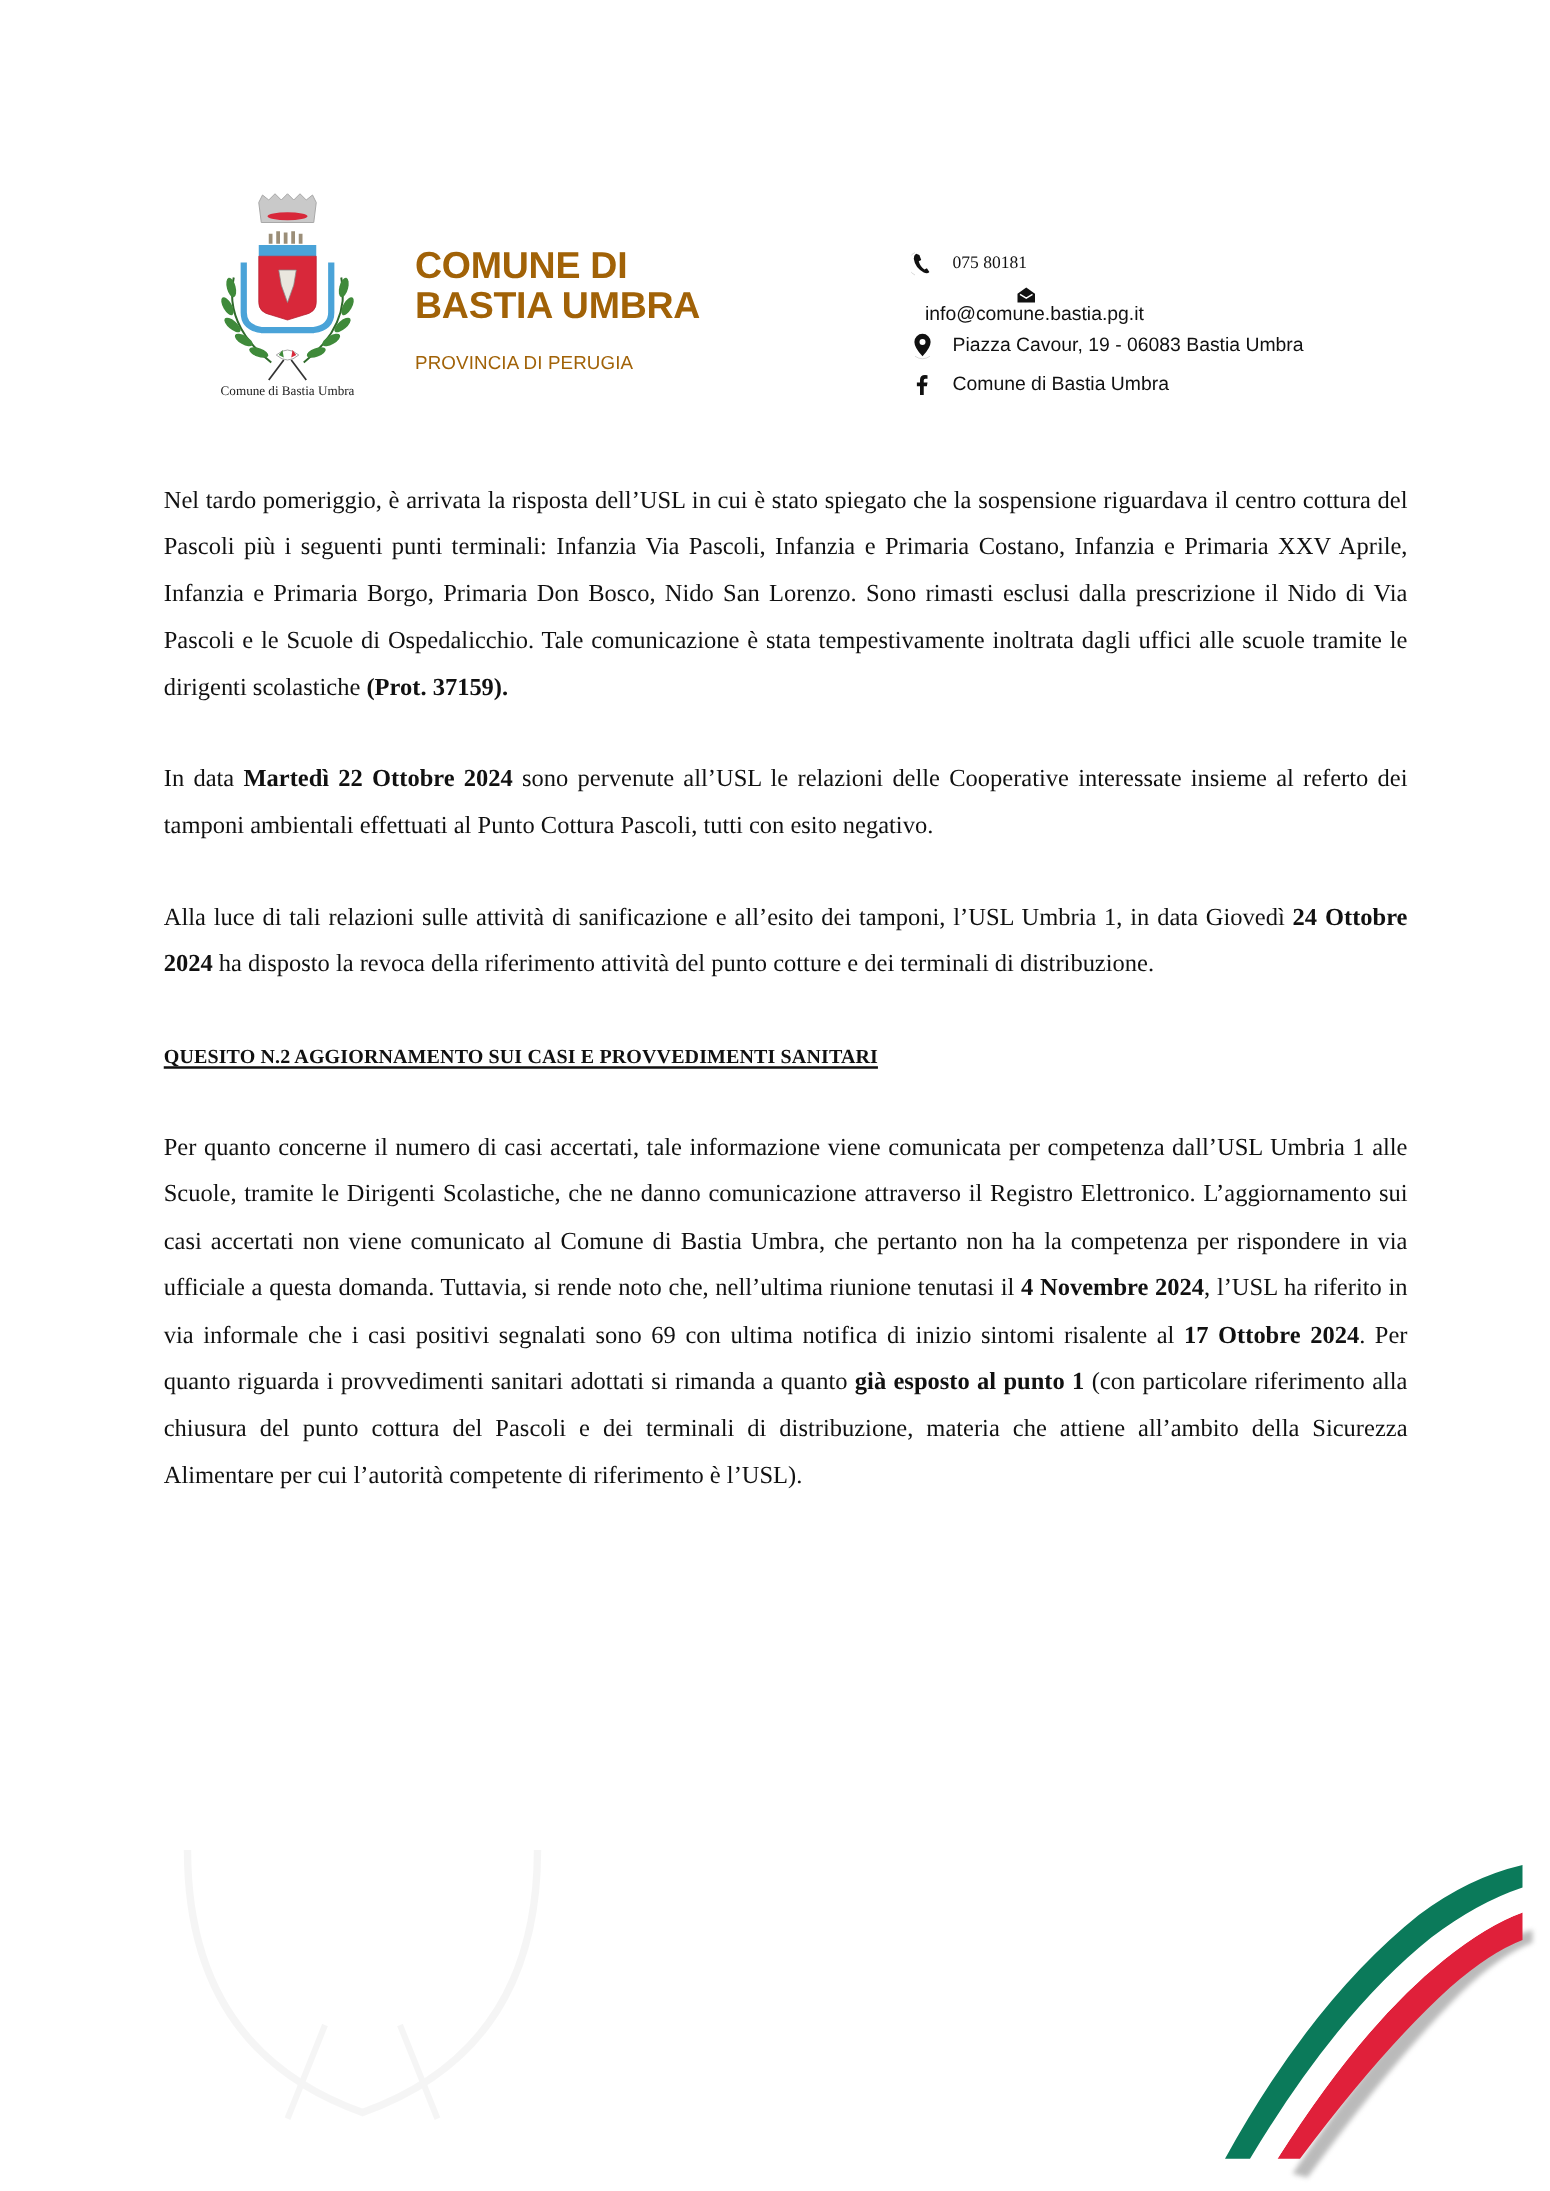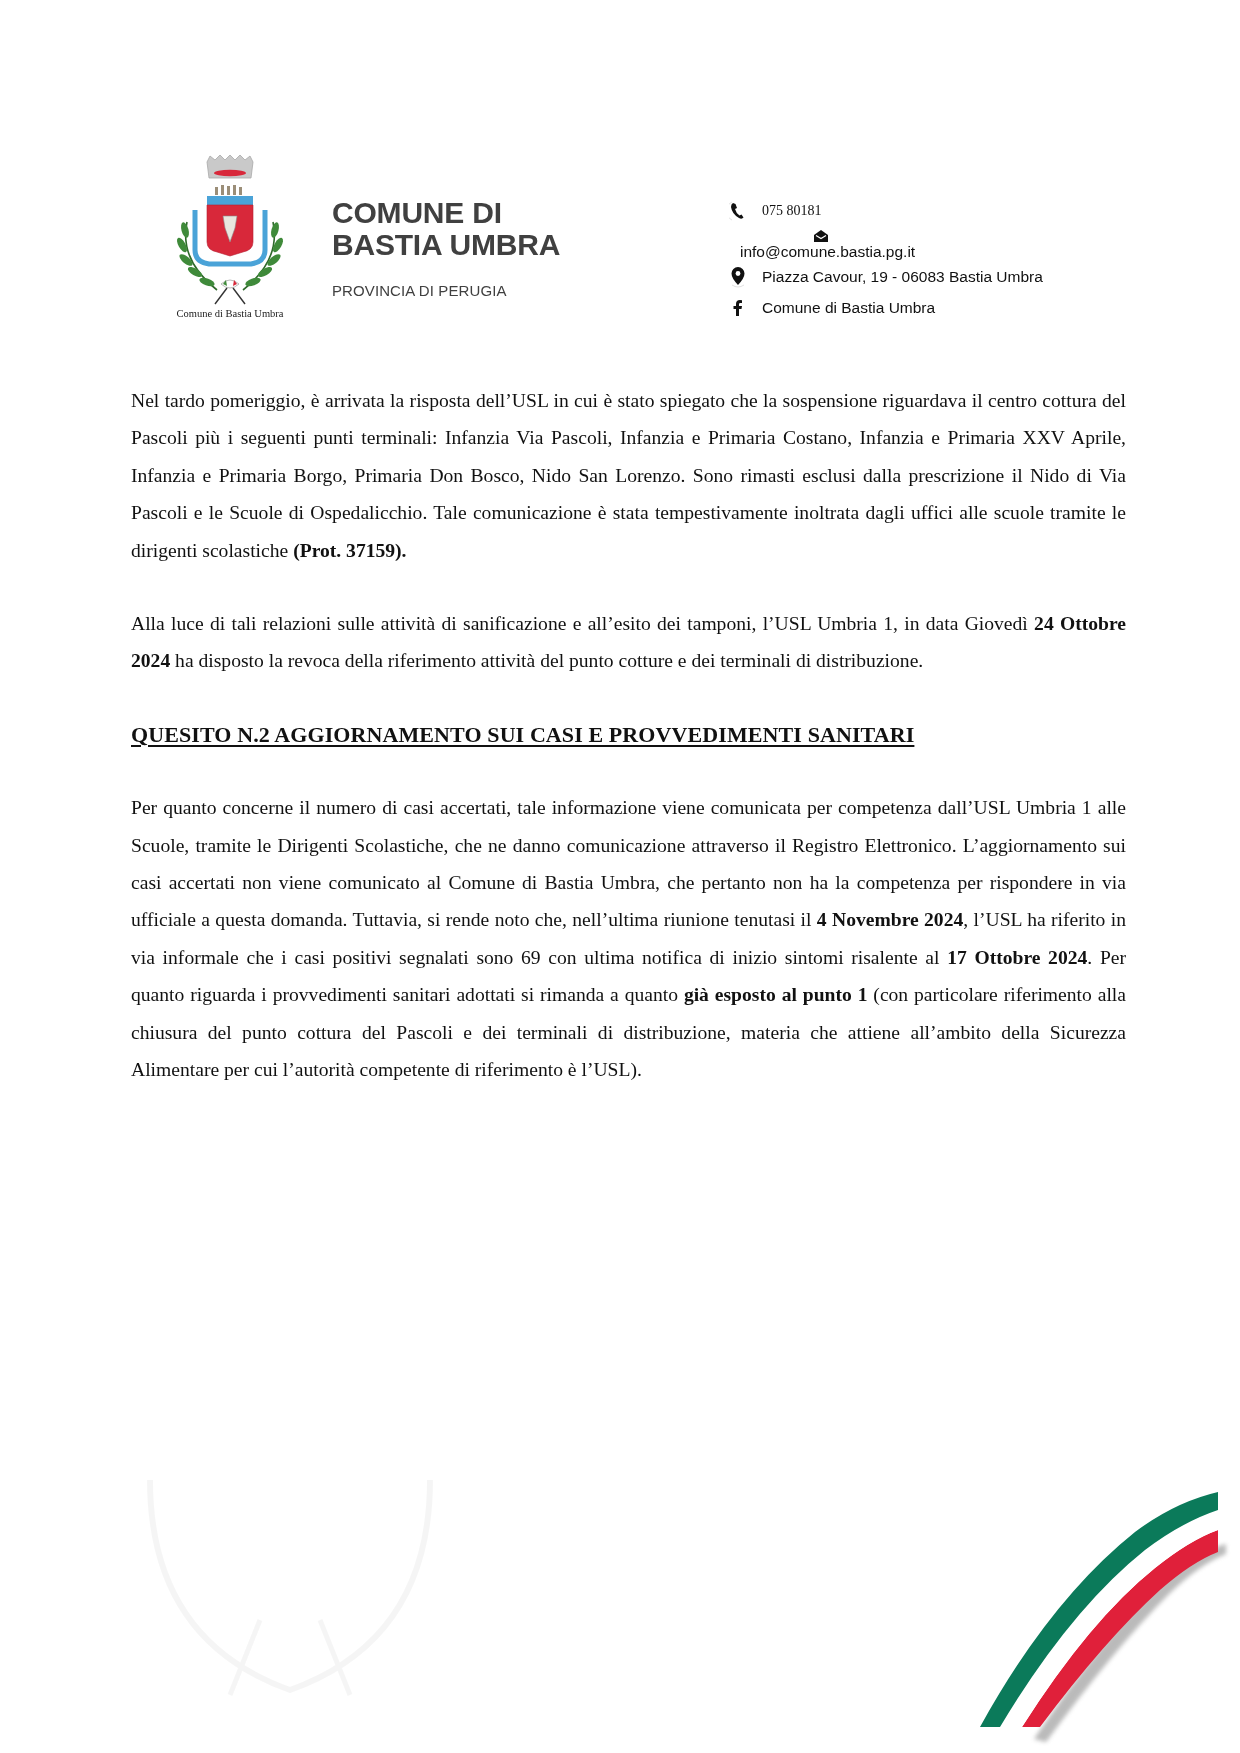--- a/index.html
+++ b/index.html
@@ -6,21 +6,21 @@
   body { width: 1240px; height: 1753px; position: relative; overflow: hidden; }
 
   
   .logo { position: absolute; left: 165px; top: 150px; width: 130px; height: 175px; }
   .logo svg { position: absolute; left: 0; top: 0; }
   .logo-caption {
     position: absolute; left: 0; top: 158px; width: 130px; text-align: center;
     font-family: "Liberation Serif", serif; font-size: 10.5px; color: #222; white-space: nowrap;
   }
 
-  .org { position: absolute; left: 332px; top: 197px; font-family: "Liberation Sans", sans-serif; color: #404040; }
+  .org { position: absolute; left: 332px; top: 197px; font-family: "Liberation Sans", sans-serif; color: #a16207; }
   .org-line { font-size: 30px; font-weight: bold; line-height: 32px; letter-spacing: -0.2px; }
   .org-sub { font-size: 15px; margin-top: 21px; letter-spacing: 0.1px; }
 
   .contacts { position: absolute; left: 727px; top: 196px; font-family: "Liberation Sans", sans-serif; color: #111; }
   .contact-row { position: absolute; left: 0; height: 26px; display: flex; align-items: center; white-space: nowrap; }
   .contact-row .ic { width: 22px; height: 22px; display: flex; align-items: center; justify-content: center; }
   .contact-row .txt { margin-left: 13px; font-size: 15.5px; }
   .contact-row.phone .txt { font-size: 14px; font-family: Liberation Serif, serif; }
   .row-phone { top: 2px; }
   .row-email { top: 33px; flex-direction: column; }
@@ -30,21 +30,21 @@
   
   .content {
     position: absolute; left: 131px; top: 382px; width: 995px;
     font-family: "Liberation Serif", serif; font-size: 19.6px; color: #111;
     line-height: 37.4px;
   }
   .content p { margin: 0; text-align: justify; }
   .content p.gap { margin-top: 36px; }
   .content b { font-weight: bold; }
   .heading {
-    margin-top: 36px; font-weight: bold; font-size: 22px; text-decoration: underline;
+    margin-top: 36px; font-weight: bold; font-size: 16px; text-decoration: underline;
     text-decoration-thickness: 1.5px; text-underline-offset: 3px; letter-spacing: 0.1px;
   }
 
   
   .watermark { position: absolute; left: 110px; top: 1470px; width: 360px; height: 230px; opacity: 0.035; }
   .ribbon { position: absolute; left: 960px; top: 1480px; width: 280px; height: 273px; }
 </style>
 </head>
 <body>
 
@@ -140,20 +140,21 @@
       </svg>
     </span>
     <span class="txt">Comune di Bastia Umbra</span>
   </div>
 </div>
 
 <div class="content">
   <p><span>Nel tardo pomeriggio, è arrivata la risposta dell’USL in cui è stato spiegato che la sospensione riguardava il centro cottura del Pascoli più i seguenti punti terminali: Infanzia Via Pascoli, Infanzia e Primaria Costano, Infanzia e Primaria XXV Aprile, Infanzia e Primaria Borgo, Primaria Don Bosco, Nido San Lorenzo. Sono rimasti esclusi dalla prescrizione il Nido di Via Pascoli e le Scuole di Ospedalicchio. Tale comunicazione è stata tempestivamente inoltrata dagli uffici alle scuole tramite le dirigenti scolastiche </span><b>(Prot. 37159).</b></p>
 
 
+  <p class="gap"><span>In data </span><b>Martedì 22 Ottobre 2024</b><span> sono pervenute all’USL le relazioni delle Cooperative interessate insieme al referto dei tamponi ambientali effettuati al Punto Cottura Pascoli, tutti con esito negativo.</span></p>
 
   <p class="gap"><span>Alla luce di tali relazioni sulle attività di sanificazione e all’esito dei tamponi, l’USL Umbria 1, in data Giovedì </span><b>24 Ottobre 2024</b><span> ha disposto la revoca della riferimento attività del punto cotture e dei terminali di distribuzione.</span></p>
 
   <div class="heading">QUESITO N.2 AGGIORNAMENTO SUI CASI E PROVVEDIMENTI SANITARI</div>
 
   <p class="gap"><span>Per quanto concerne il numero di casi accertati, tale informazione viene comunicata per competenza dall’USL Umbria 1 alle Scuole, tramite le Dirigenti Scolastiche, che ne danno comunicazione attraverso il Registro Elettronico. L’aggiornamento sui casi accertati non viene comunicato al Comune di Bastia Umbra, che pertanto non ha la competenza per rispondere in via ufficiale a questa domanda. Tuttavia, si rende noto che, nell’ultima riunione tenutasi il </span><b>4 Novembre 2024</b><span>, l’USL ha riferito in via informale che i casi positivi segnalati sono 69 con ultima notifica di inizio sintomi risalente al </span><b>17 Ottobre 2024</b><span>. Per quanto riguarda i provvedimenti sanitari adottati si rimanda a quanto </span><b>già esposto al punto 1</b><span> (con particolare riferimento alla chiusura del punto cottura del Pascoli e dei terminali di distribuzione, materia che attiene all’ambito della Sicurezza Alimentare per cui l’autorità competente di riferimento è l’USL).</span></p>
 </div>
 
 <svg class="watermark" viewBox="0 0 360 230">
   <path d="M40 10 Q40 170 180 220 Q320 170 320 10" fill="none" stroke="#000" stroke-width="6"></path>

